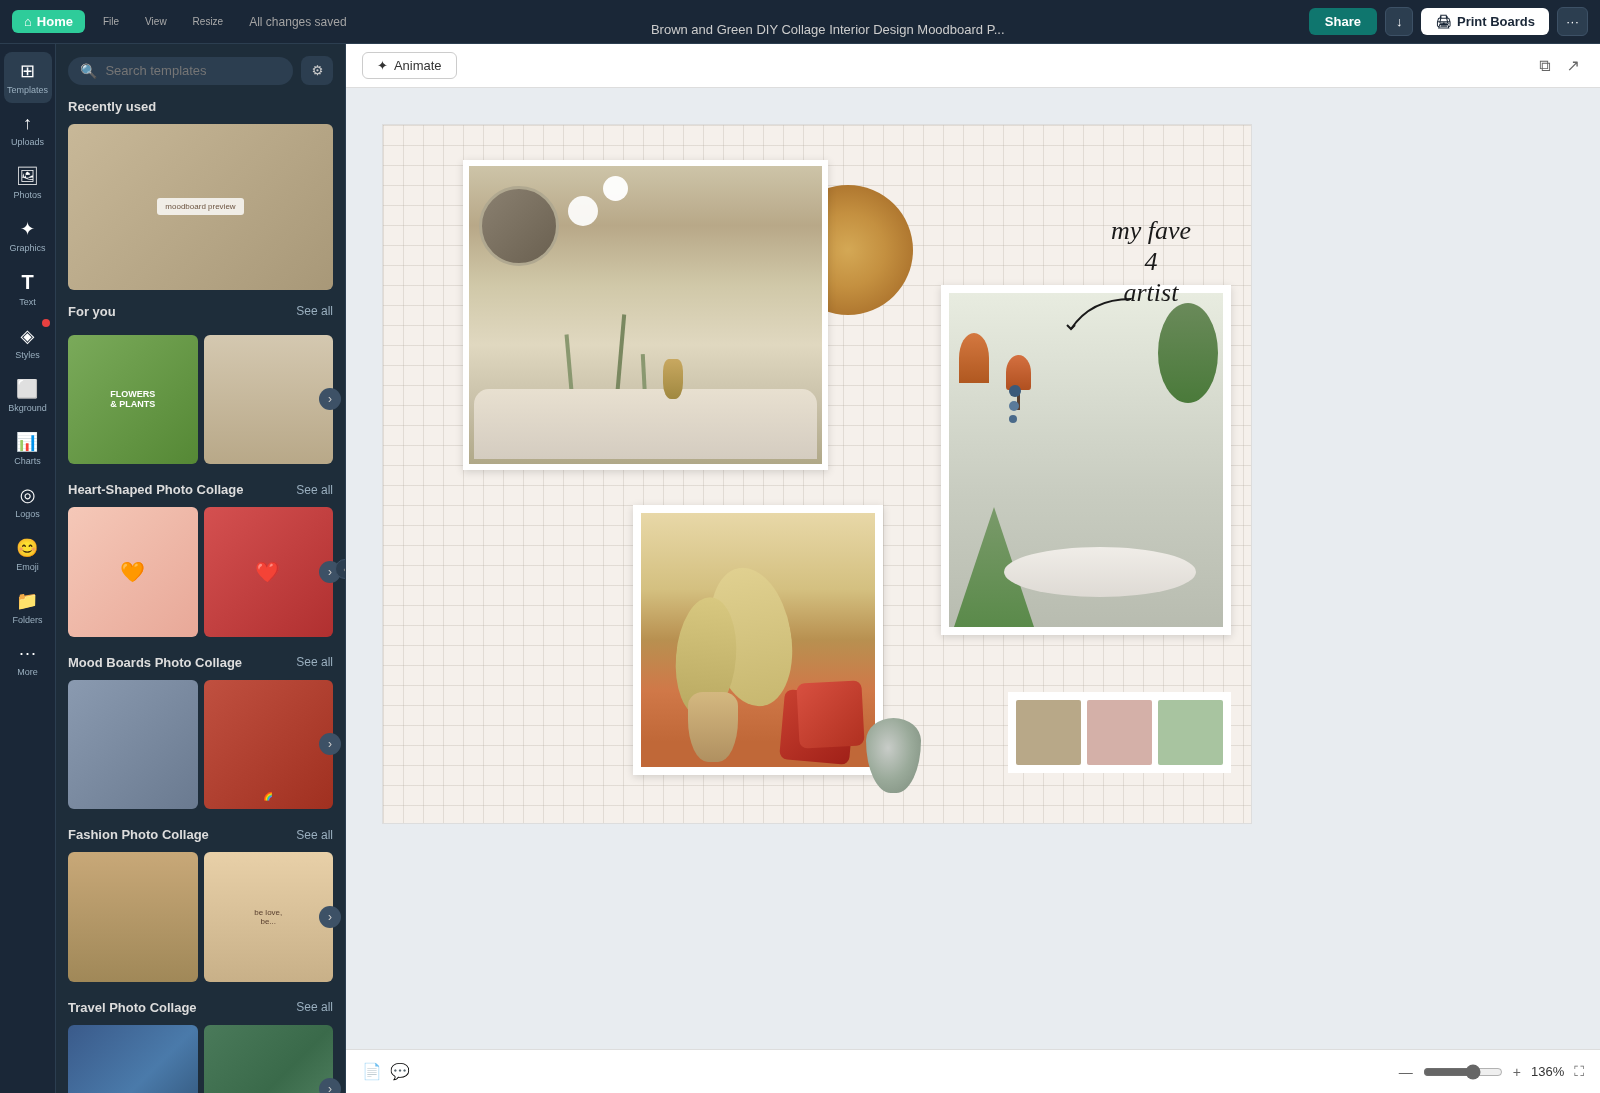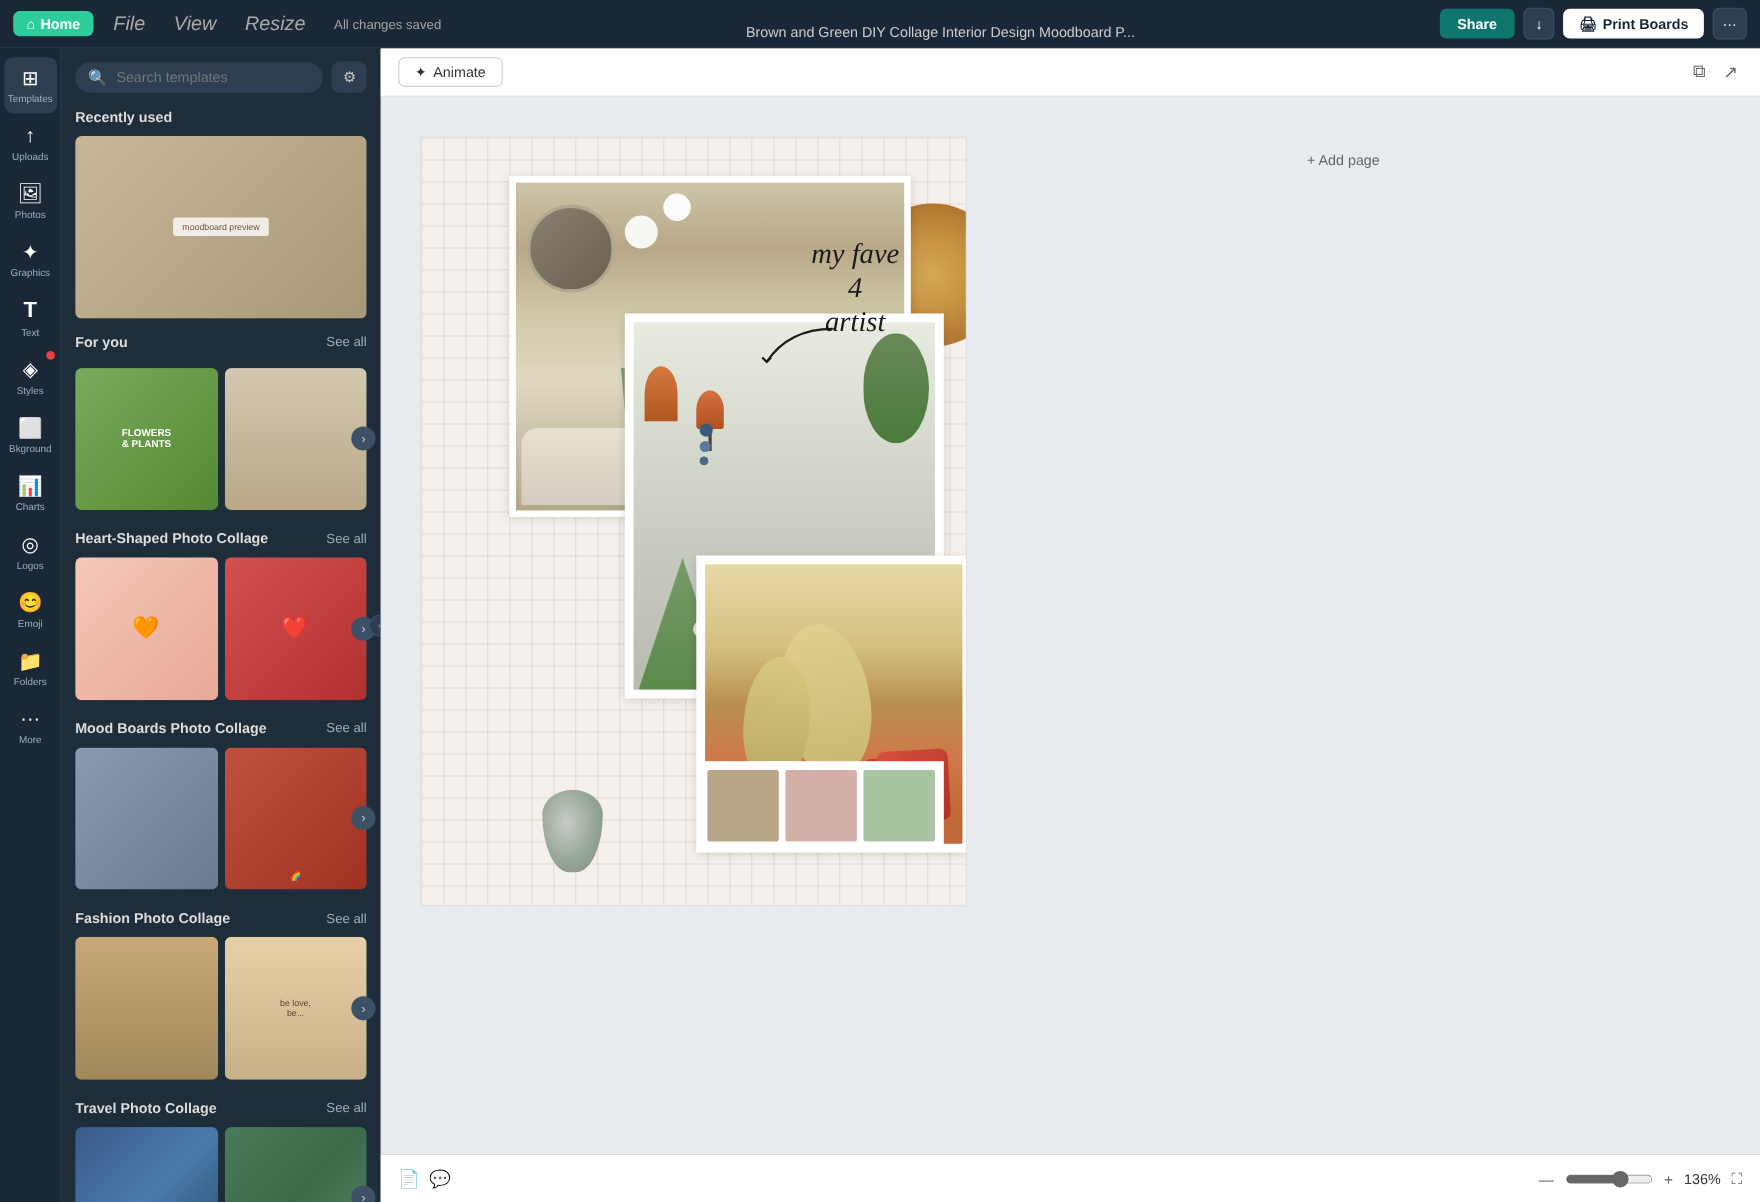--- a/index.html
+++ b/index.html
@@ -7,21 +7,21 @@
 
     
     #topbar {
       display: flex; align-items: center; height: 44px;
       background: #1a2737; border-bottom: 1px solid #2c3e50; padding: 0 12px; gap: 10px;
     }
     #topbar .home-btn {
       background: #2ecc9a; color: #fff; border: none; border-radius: 6px; padding: 4px 12px; font-size: 13px; font-weight: 600; cursor: pointer; display: flex; align-items: center; gap: 5px;
     }
     #topbar .menu-btn {
-      background: transparent; color: #aaa; border: none; font-size: 18px; cursor: pointer; padding: 4px 8px; font-style: italic;
+      background: transparent; color: #aaa; border: none; font-size: 10px; cursor: pointer; padding: 4px 8px;
     }
     #topbar .saved-label { color: #a3a3a3; font-size: 12px; margin-left: 8px; }
     #topbar .title-center {
       flex: 1; text-align: center; font-size: 13px; color: #ccc; white-space: nowrap; overflow: hidden; text-overflow: ellipsis; margin-top: 16px;
     }
     #topbar .right-actions { display: flex; align-items: center; gap: 8px; }
     #topbar .share-btn {
       background: #0f766e; color: #fff; border: none; border-radius: 6px; padding: 6px 16px; font-size: 13px; font-weight: 600; cursor: pointer;
     }
     #topbar .download-btn {
@@ -464,21 +464,20 @@
           <div style="width:8px;height:8px;background:#4a6a8a;border-radius:50%;"></div>
         </div>
 
         <div style="position:absolute;top:230px;right:215px;width:35px;height:55px;z-index:5;">
           <div style="width:25px;height:35px;background:linear-gradient(180deg,#d47040,#b05020);border-radius:50% 50% 10% 10%;margin:0 auto;"></div>
           <div style="width:3px;height:20px;background:#5a4030;margin:0 auto;"></div>
         </div>
 
       </div>
 
-      <button id="add-page-btn">+ Add page</button>
 
     </div>
 
     <div id="bottom-bar">
       <div class="bottom-left">
         <button class="bottom-icon-btn">📄</button>
         <button class="bottom-icon-btn">💬</button>
       </div>
       <div class="bottom-right">
         <span style="color:#666;font-size:14px;">—</span>

